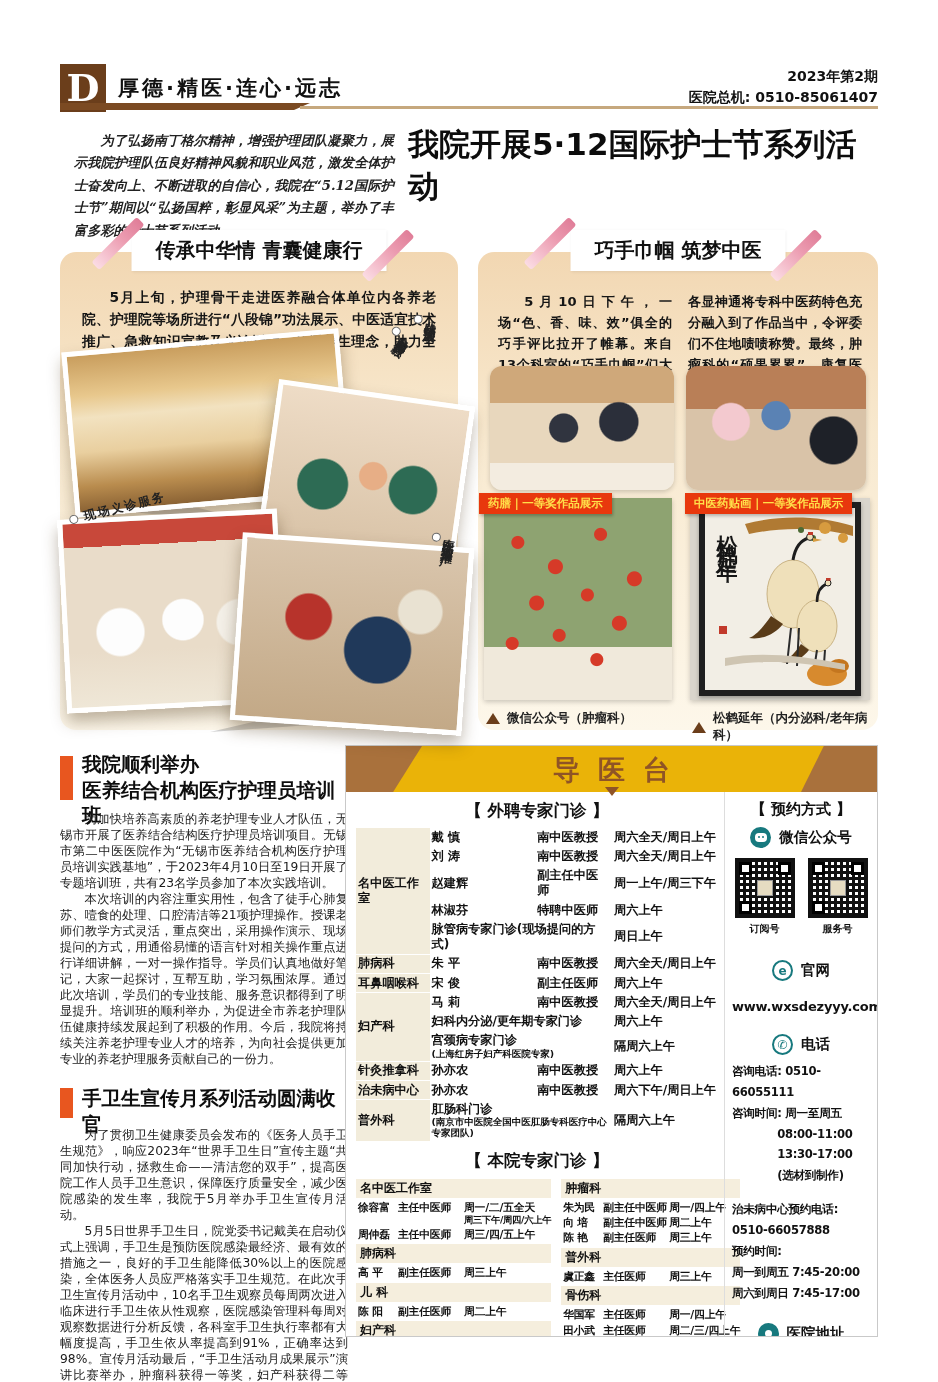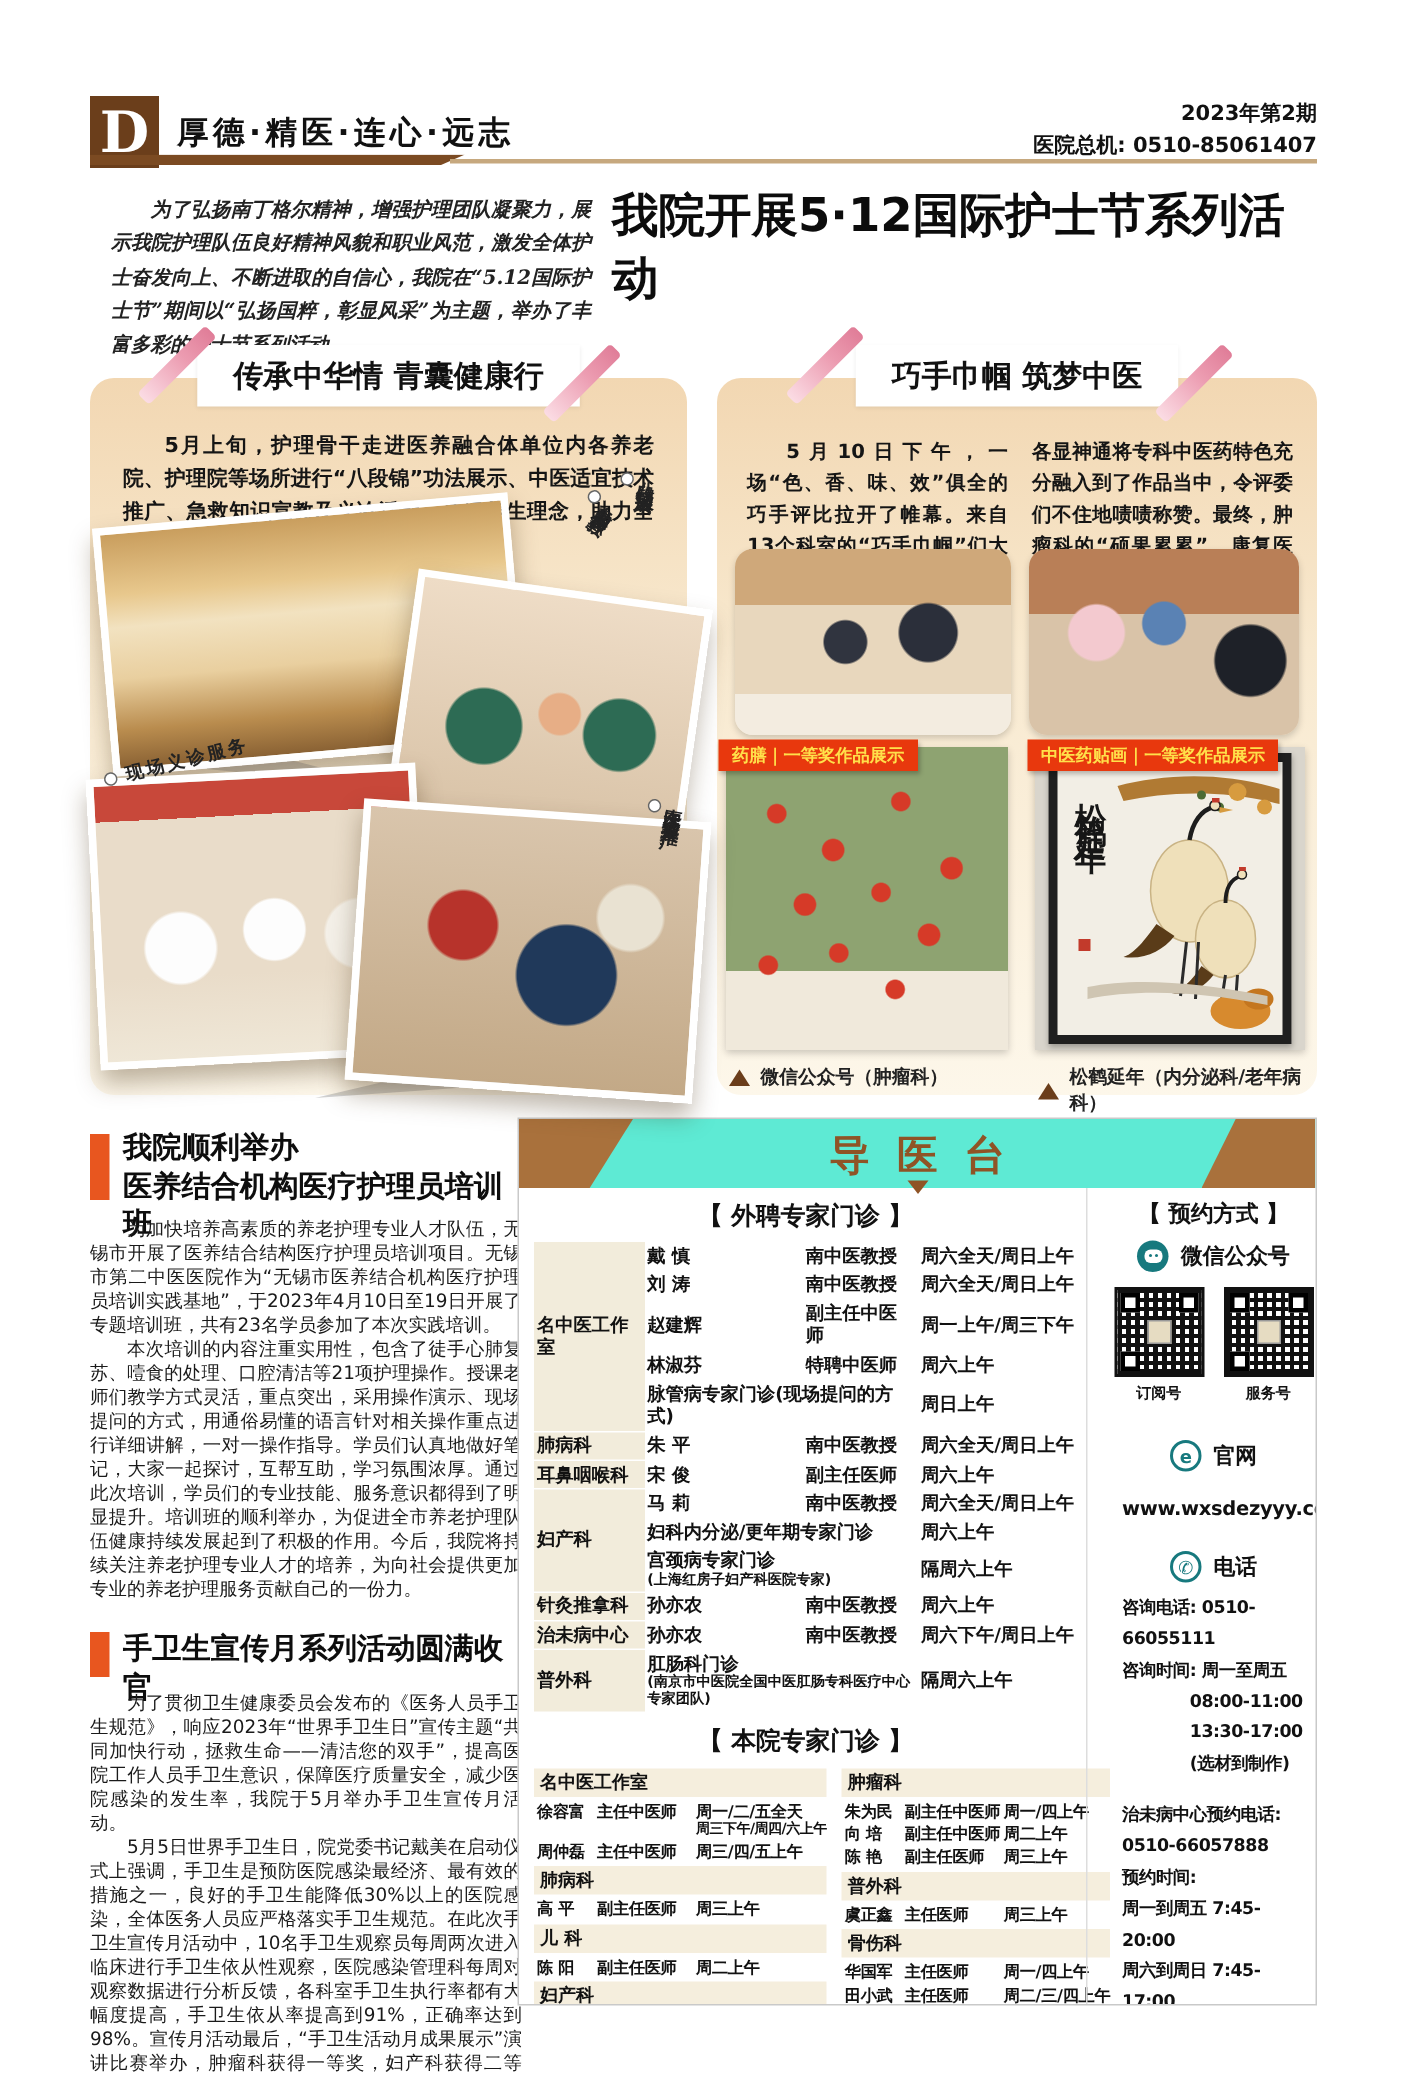--- a/index.html
+++ b/index.html
@@ -101,30 +101,30 @@
 
   
   .art-block{left:60px;width:288px;}
   .orange-bar{position:absolute;left:0;top:4px;width:13px;height:44px;background:#e8561f;}
   .art-title{margin-left:22px;font-size:19.5px;font-weight:800;line-height:1.32;color:#0d0d0d;}
   .art-body{font-size:12.3px;line-height:1.3;text-align:justify;color:#1a1a1a;font-weight:500;}
   .art-body p{margin:0;text-indent:2em;}
 
   
   .guide{left:345px;top:745px;width:533px;height:592px;border:1px solid #c9c9c9;background:#fff;box-sizing:border-box;overflow:hidden;}
-  .ghead{position:absolute;left:0;top:0;right:0;height:46px;background:#5eead4;}
+  .ghead{position:absolute;left:0;top:0;right:0;height:46px;background:#eab308;}
   .trap{position:absolute;top:0;width:76px;height:46px;background:#a9713c;}
   .trap-l{left:0;clip-path:polygon(0 0,100% 0,62% 100%,0 100%);}
   .trap-r{right:0;clip-path:polygon(30% 0,100% 0,100% 100%,0 100%);}
   .gtitle{position:absolute;left:0;right:0;top:6px;text-align:center;color:#8f5426;font-size:27px;font-weight:800;
           letter-spacing:18px;padding-left:18px;font-family:"DejaVu Serif","Liberation Serif",serif;}
   .gtri{position:absolute;left:50%;top:41px;transform:translateX(-50%);width:0;height:0;
         border-left:7px solid transparent;border-right:7px solid transparent;border-top:9px solid #8f5426;z-index:3;}
   .gleft{position:absolute;left:0;top:46px;width:378px;bottom:0;padding:2px 6px 0 10px;box-sizing:border-box;}
-  .gright{position:absolute;left:378px;top:46px;right:0;bottom:0;border-left:1px solid #ddd;padding:2px 7px 0 23px;box-sizing:border-box;}
+  .gright{position:absolute;left:378px;top:46px;right:0;bottom:0;border-left:1px solid #ddd;padding:2px 7px 0 7px;box-sizing:border-box;}
   .ghdr{text-align:center;font-size:16.5px;font-weight:800;font-family:"DejaVu Serif","Liberation Serif",serif;margin:6px 0 5px;}
   table.ext{width:100%;border-collapse:separate;border-spacing:0 1px;font-size:12.2px;font-weight:600;color:#111;}
   table.ext td{padding:1.5px 2px;vertical-align:middle;line-height:1.25;}
   table.ext td.dept{background:#f2ecdb;width:80px;font-weight:700;}
   table.ext td.name{width:118px;}
   table.ext td.title{width:84px;}
   table.ext td.time{white-space:nowrap;}
   table.ext .sub{font-size:9.5px;line-height:1.15;font-weight:600;}
   .int-wrap{display:flex;gap:10px;margin-top:2px;}
   .int-col{flex:1;}

